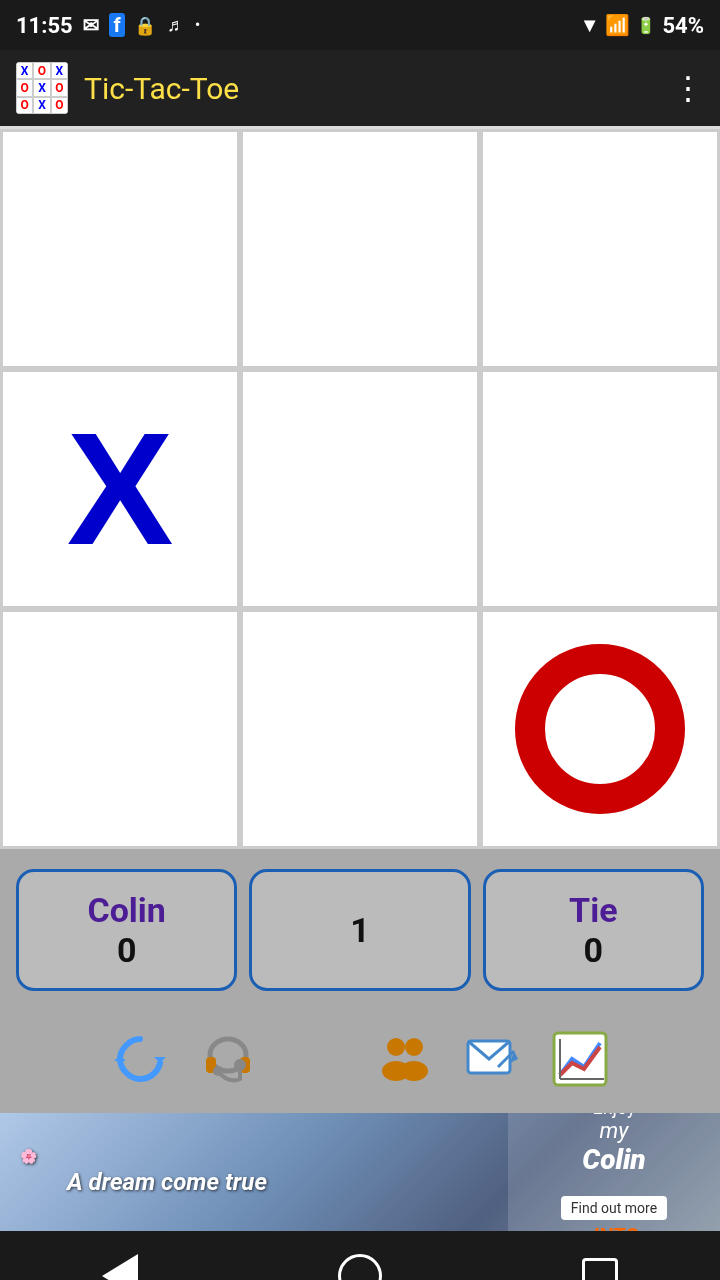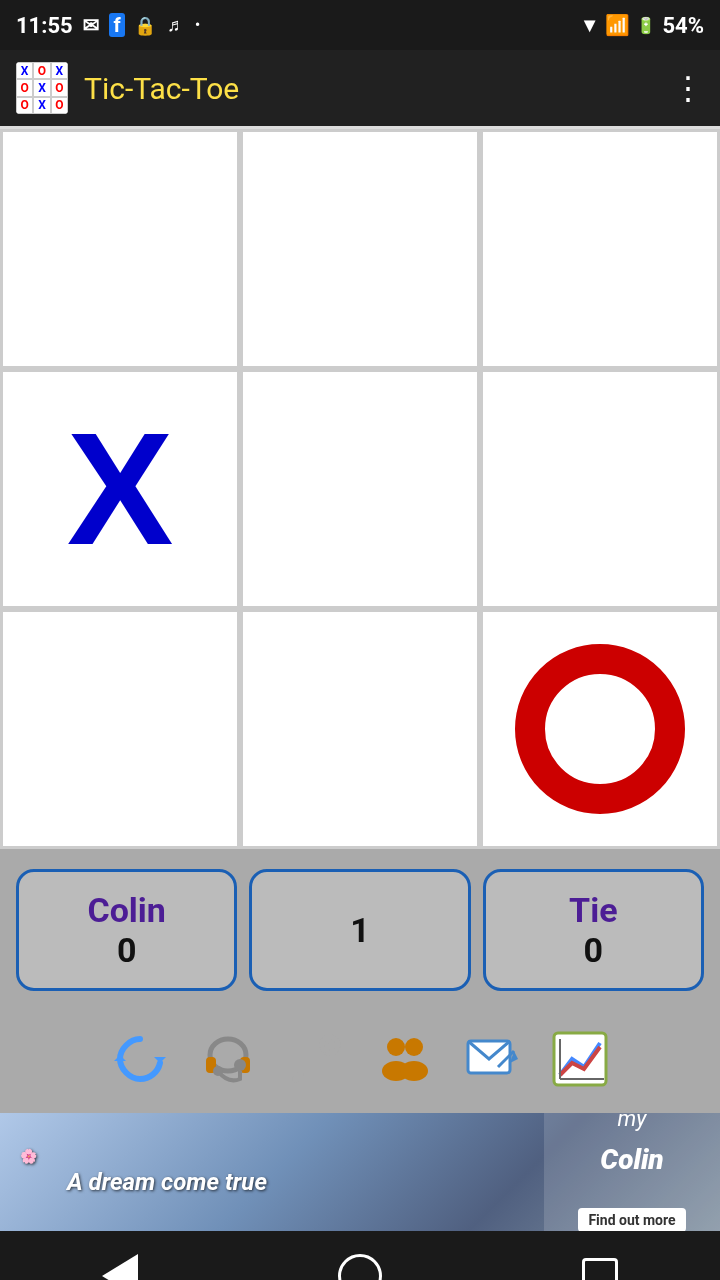--- a/index.html
+++ b/index.html
@@ -168,28 +168,28 @@
     #ad-text-area {
       flex: 1;
       padding: 12px 20px;
       color: white;
       font-size: 22px;
       font-style: italic;
       font-weight: bold;
       text-shadow: 1px 1px 3px rgba(0,0,0,0.7);
     }
     #ad-right {
-      width: 176px;
+      width: 212px;
       height: 100%;
       background: rgba(255,255,255,0.15);
       display: flex;
       flex-direction: column;
       align-items: center;
       justify-content: center;
-      gap: 12px;
+      gap: 0;
       padding: 16px;
     }
 
     
     #nav-bar {
       width: 100%;
       height: 90px;
       background: #1a1a1a;
       display: flex;
       align-items: center;
@@ -366,21 +366,21 @@
 
 <div id="ad-banner">
   <div id="ad-text-area">
     <div style="font-size:14px; color:#ddd; font-style:normal; font-weight:normal; margin-bottom:4px;">🌸</div>
     <span style="font-size:24px;margin-left:47px;">A dream come true</span>
   </div>
   <div id="ad-right">
     <span style="color:white; font-size:18px;">Enjoy</span>
     <span style="color:white; font-size:22px; font-style:italic;">my</span>
     <span style="color:white; font-size:28px; font-weight:900; font-style:italic;">Colin</span>
-    <div style="font-size:14px; background:white; color:#333; padding:4px 10px; border-radius:4px; margin-top:20px;font-weight:bold;">Find out more</div>
+    <div style="font-size:14px; background:white; color:#333; padding:4px 10px; border-radius:4px; margin-top:20px;">Find out more</div>
     <span style="color:#ff6600; font-size:20px; font-weight:bold; margin-top:4px;">JNTO</span>
   </div>
 </div>
 
 <div id="nav-bar">
   <div class="nav-btn">
     <div class="nav-triangle"></div>
   </div>
   <div class="nav-btn">
     <div class="nav-circle"></div>

